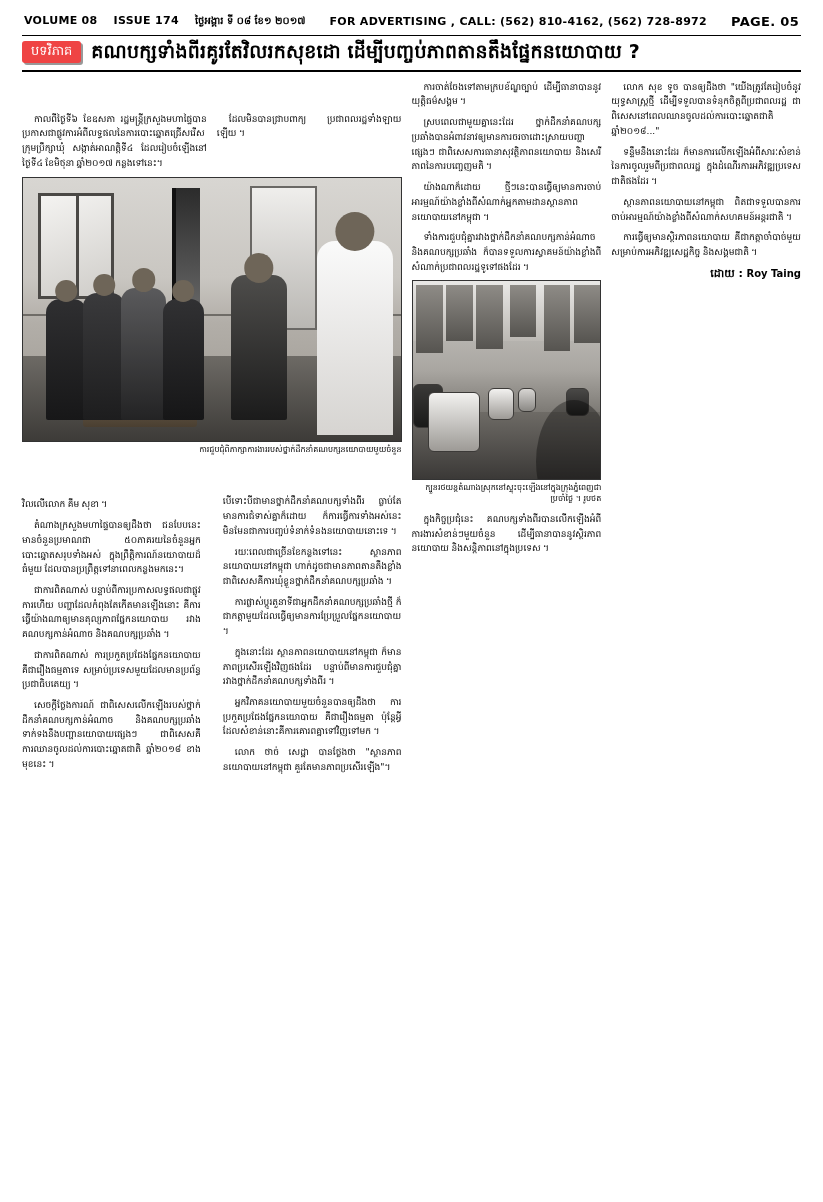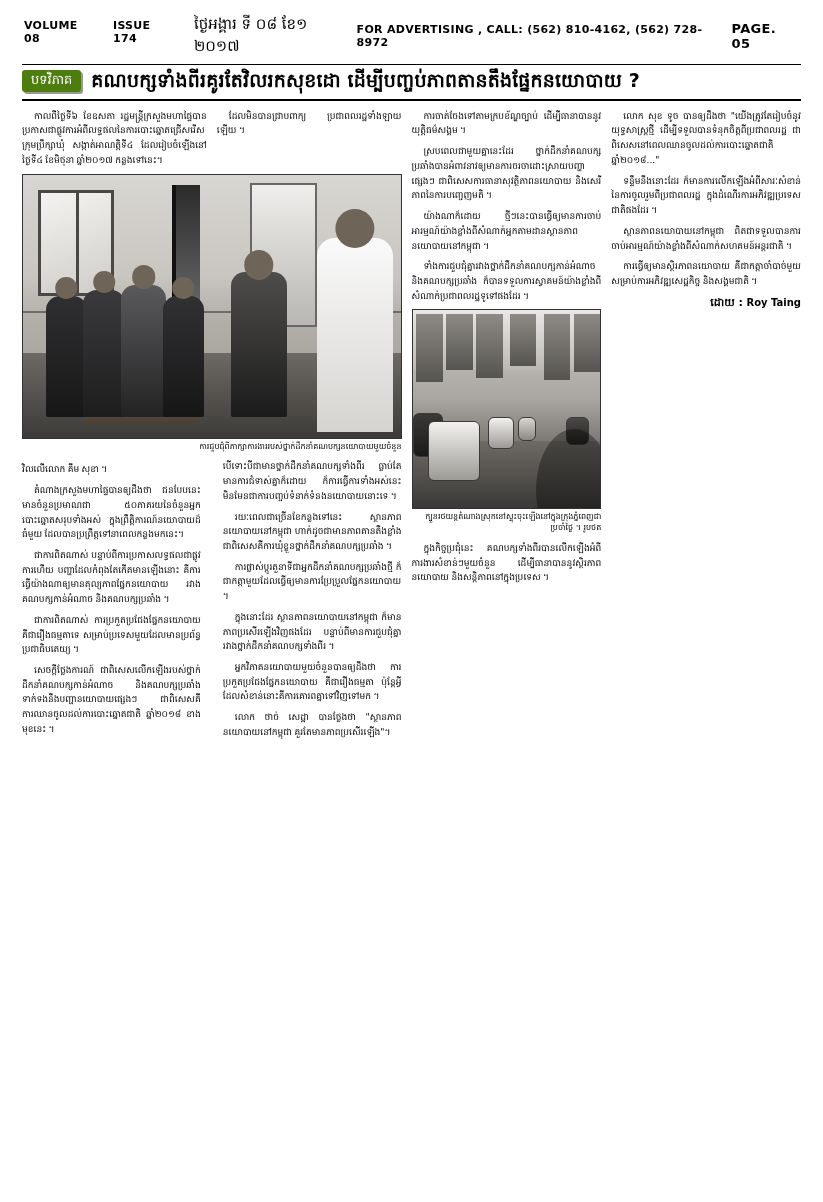--- a/index.html
+++ b/index.html
@@ -28,22 +28,22 @@
     font-weight: bold;
     letter-spacing: 0.3px;
     padding: 0 2px 6px 2px;
   }
   .masthead .left {
     display: flex;
     align-items: baseline;
     gap: 16px;
   }
   .masthead .khmer-date {
-    font-size: 15px;
-    font-weight: normal;
+    font-size: 10px;
+    font-weight: bold;
     letter-spacing: 0;
   }
   .masthead .center {
     font-size: 11px;
     font-weight: bold;
   }
   .masthead .right { font-size: 13px; font-weight: bold; }
 
   .rule-top {
     border-top: 1.5px solid #000;
@@ -53,21 +53,21 @@
   
   .headline-band {
     display: flex;
     align-items: center;
     gap: 10px;
     border-bottom: 2px solid #000;
     padding-bottom: 6px;
     margin-bottom: 8px;
   }
   .section-badge {
-    background: #4d7c0f;
+    background: #ef4444;
     color: #fff;
     font-size: 13px;
     padding: 3px 9px 5px 9px;
     border-radius: 3px;
     white-space: nowrap;
     line-height: 1.1;
     box-shadow: 2px 2px 0 #999;
   }
   .headline {
     font-size: 19px;
@@ -81,21 +81,21 @@
   .columns {
     display: flex;
     gap: 10px;
     height: 1090px;
   }
   .col {
     width: 25%;
     position: relative;
   }
   .col.wide { width: 50%; display: flex; gap: 10px; }
-  .subcol { width: 50%; }
+  .subcol { width: 50%; margin-top: 32px; }
 
   .khtext {
     font-size: 9.1px;
     line-height: 1.62;
     text-align: justify;
     text-justify: inter-word;
     word-spacing: -0.5px;
     margin: 0 0 6px 0;
     hyphens: auto;
     overflow-wrap: break-word;

